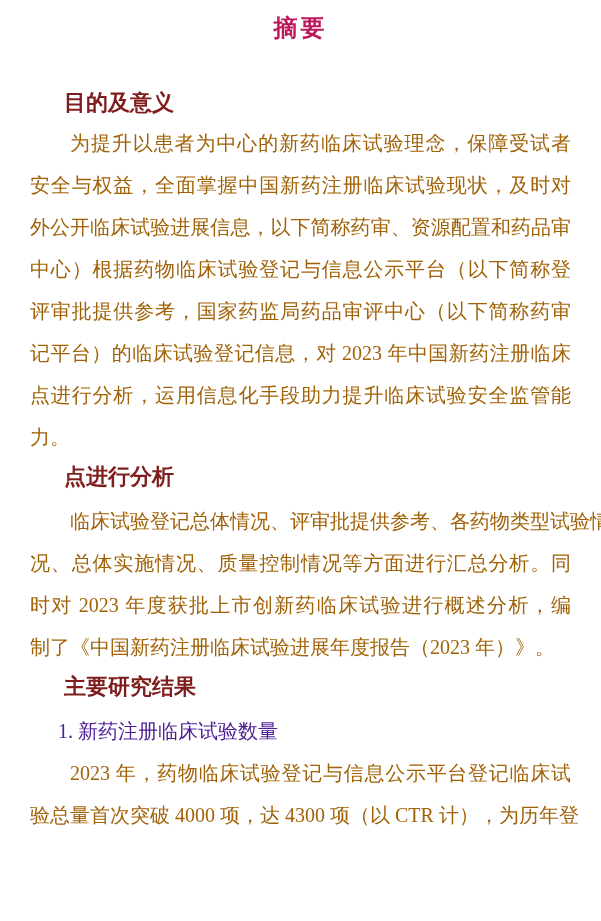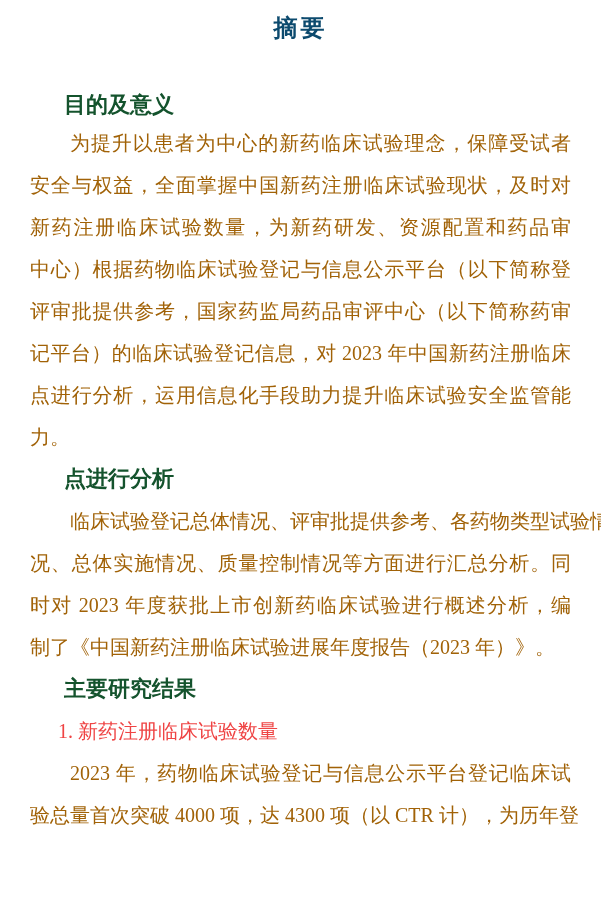--- a/index.html
+++ b/index.html
@@ -19,27 +19,27 @@
     color: #111111;
     font-family: "Liberation Serif", "DejaVu Serif", serif;
   }
   .doc-title {
     text-align: center;
     font-family: "Liberation Serif", "DejaVu Serif", serif;
     font-weight: bold;
     font-size: 24px;
     line-height: 32px;
     letter-spacing: 3px;
-    color: #0c4a6e;
+    color: #be185d;
   }
   .sec-heading {
-    font-family: Liberation Sans, sans-serif;
+    font-family: Liberation Mono, monospace;
     font-weight: bold;
     font-size: 22px;
-    color: #14532d;
+    color: #7f1d1d;
     margin-left: 34px;
   }
   .sec-heading.h-purpose {
     margin-top: 48px;
     line-height: 26px;
   }
   .sec-heading.h-grid {
     line-height: 42px; 
   }
   .para {
@@ -53,37 +53,37 @@
     text-align-last: justify;
     white-space: nowrap;
   }
   .para .tline:first-child { text-indent: 2em; }
   .para .tline-last { text-align-last: left; }
   .para.clip .tline-last { text-align-last: justify; } 
   .list-item {
     font-size: 20px;
     line-height: 42px;
     margin-left: 28px;
-    color: #ef4444;
+    color: #4c1d95;
     font-family: "Liberation Serif", "DejaVu Serif", serif;
   }
 </style>
 </head>
 <body>
 
 <div class="page">
 
   <div class="doc-title">摘要</div>
 
   <div class="sec-heading h-purpose">目的及意义</div>
 
   <div class="para para-purpose">
       <div class="tline">为提升以患者为中心的新药临床试验理念，保障受试者</div>
       <div class="tline">安全与权益，全面掌握中国新药注册临床试验现状，及时对</div>
-      <div class="tline">新药注册临床试验数量，为新药研发、资源配置和药品审</div>
+      <div class="tline">外公开临床试验进展信息，以下简称药审、资源配置和药品审</div>
       <div class="tline">中心）根据药物临床试验登记与信息公示平台（以下简称登</div>
       <div class="tline">评审批提供参考，国家药监局药品审评中心（以下简称药审</div>
       <div class="tline">记平台）的临床试验登记信息，对 2023 年中国新药注册临床</div>
       <div class="tline">点进行分析，运用信息化手段助力提升临床试验安全监管能</div>
       <div class="tline tline-last">力。</div>
     </div>
 
   <div class="sec-heading h-grid">点进行分析</div>
 
   <div class="para">

